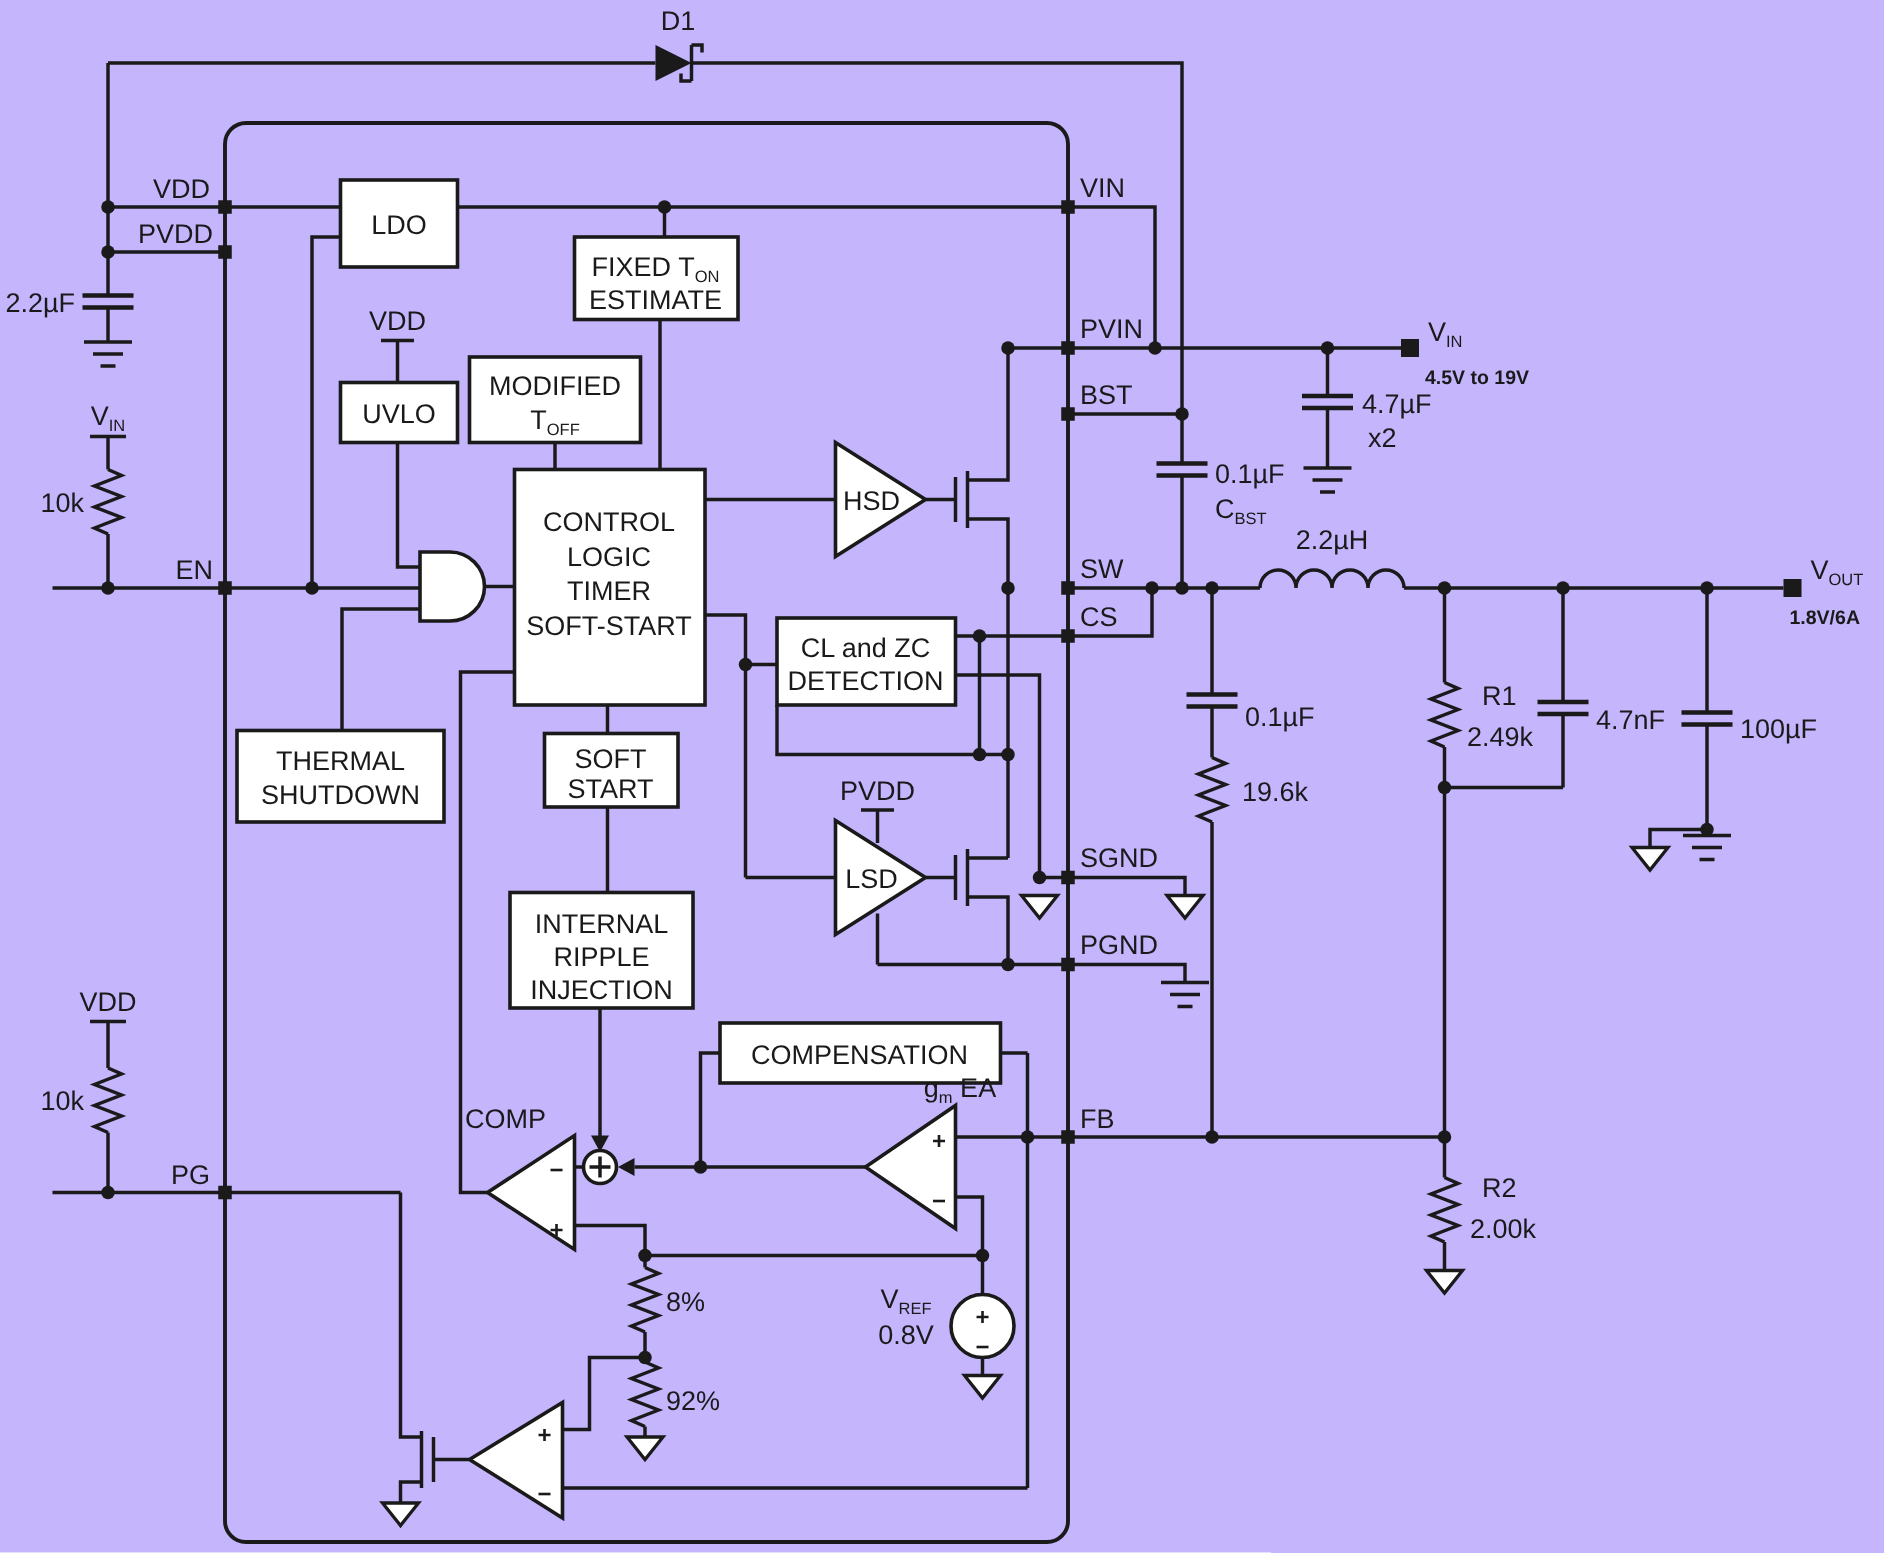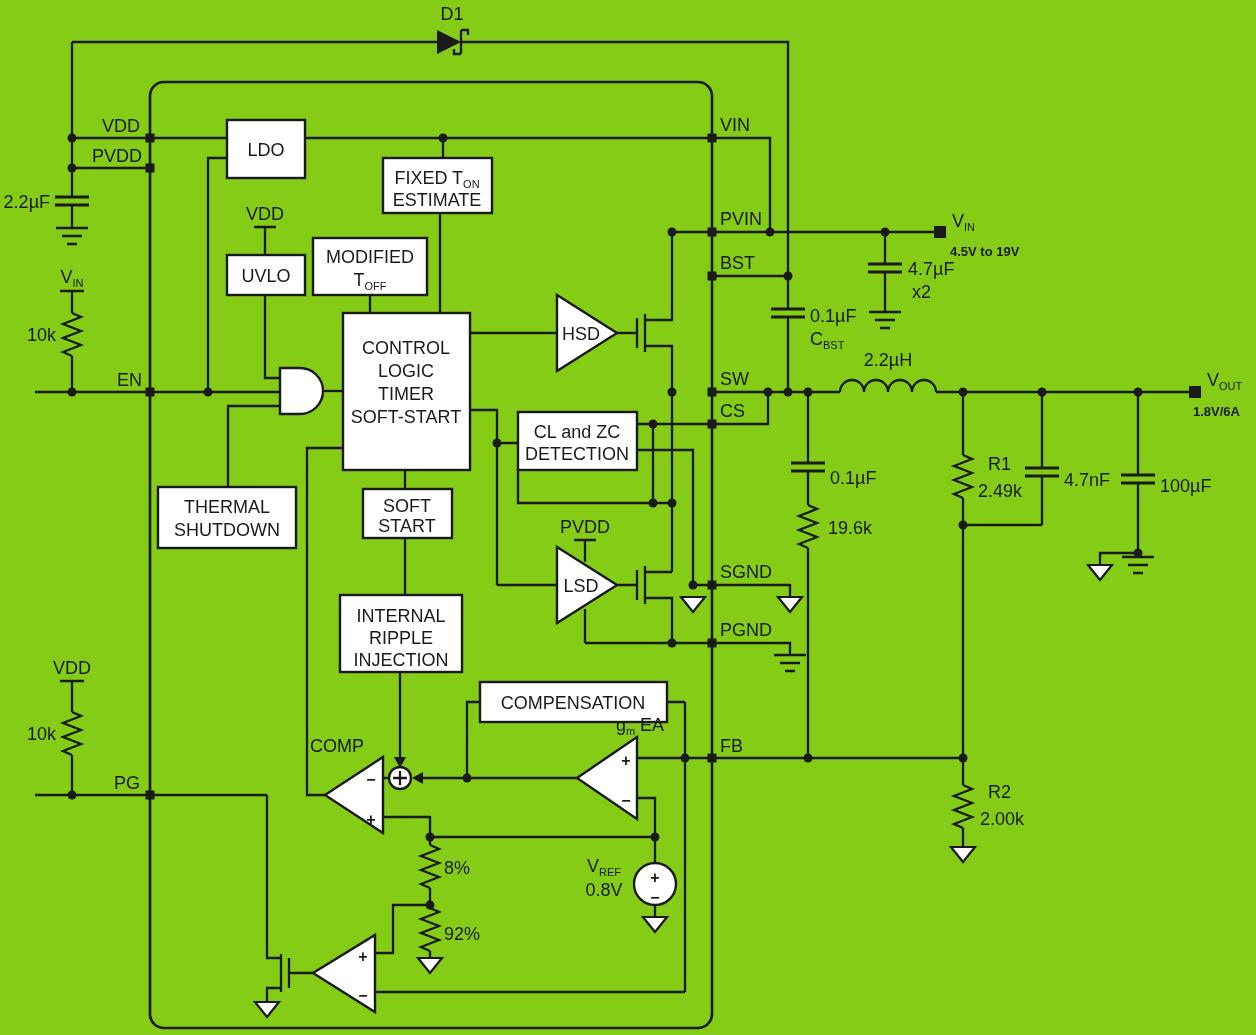--- a/index.html
+++ b/index.html
@@ -1,16 +1,16 @@
 <!DOCTYPE html>
 <html><head>
 <meta charset="utf-8">
 <style>
   html,body{margin:0;padding:0;background:#fff;}
-  #stage{position:relative;width:1256px;height:1035px;background:#84cc16;overflow:hidden;}
+  #stage{position:relative;width:1256px;height:1035px;background:#c4b5fd;overflow:hidden;}
   svg{position:absolute;left:0;top:0;}
   svg text{font-family:"Liberation Sans","DejaVu Sans",sans-serif;fill:#1a1a1a;font-size:18px;}
   .wire{stroke:#1a1a1a;stroke-width:2.3;fill:none;}
   .thick{stroke:#1a1a1a;stroke-width:3;fill:none;}
   .box{fill:#ffffff;stroke:#1a1a1a;stroke-width:2.4;}
   .tri{fill:#ffffff;stroke:#1a1a1a;stroke-width:2.4;}
   .dot{fill:#1a1a1a;stroke:none;}
   .pin{fill:#1a1a1a;stroke:none;}
   .gnd-arrow{fill:#ffffff;stroke:#1a1a1a;stroke-width:2.2;}
   .blk{fill:#1a1a1a;stroke:none;}

